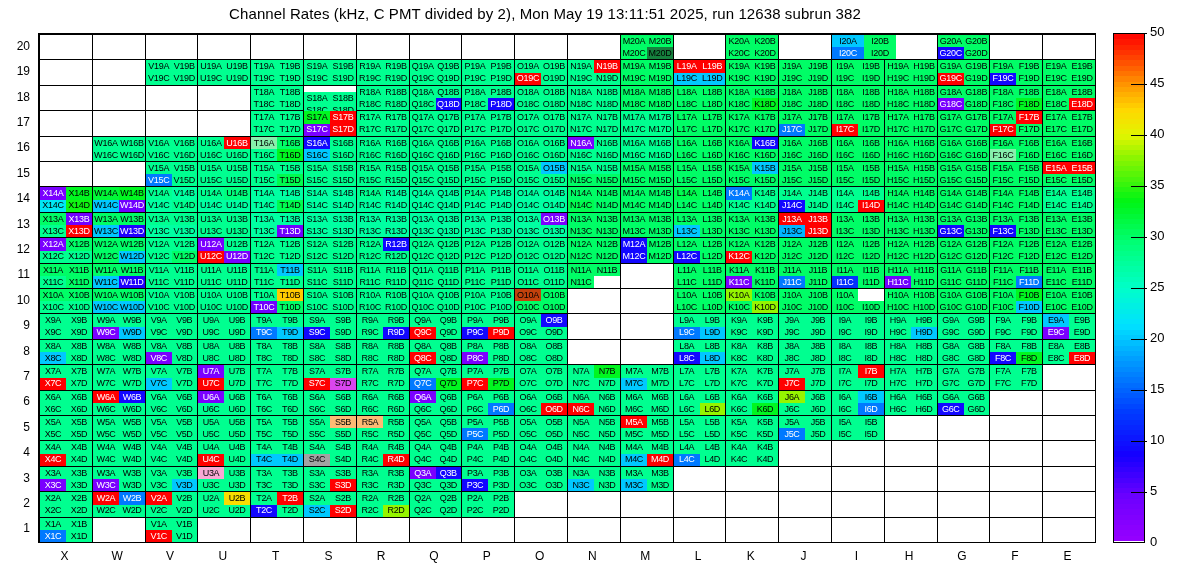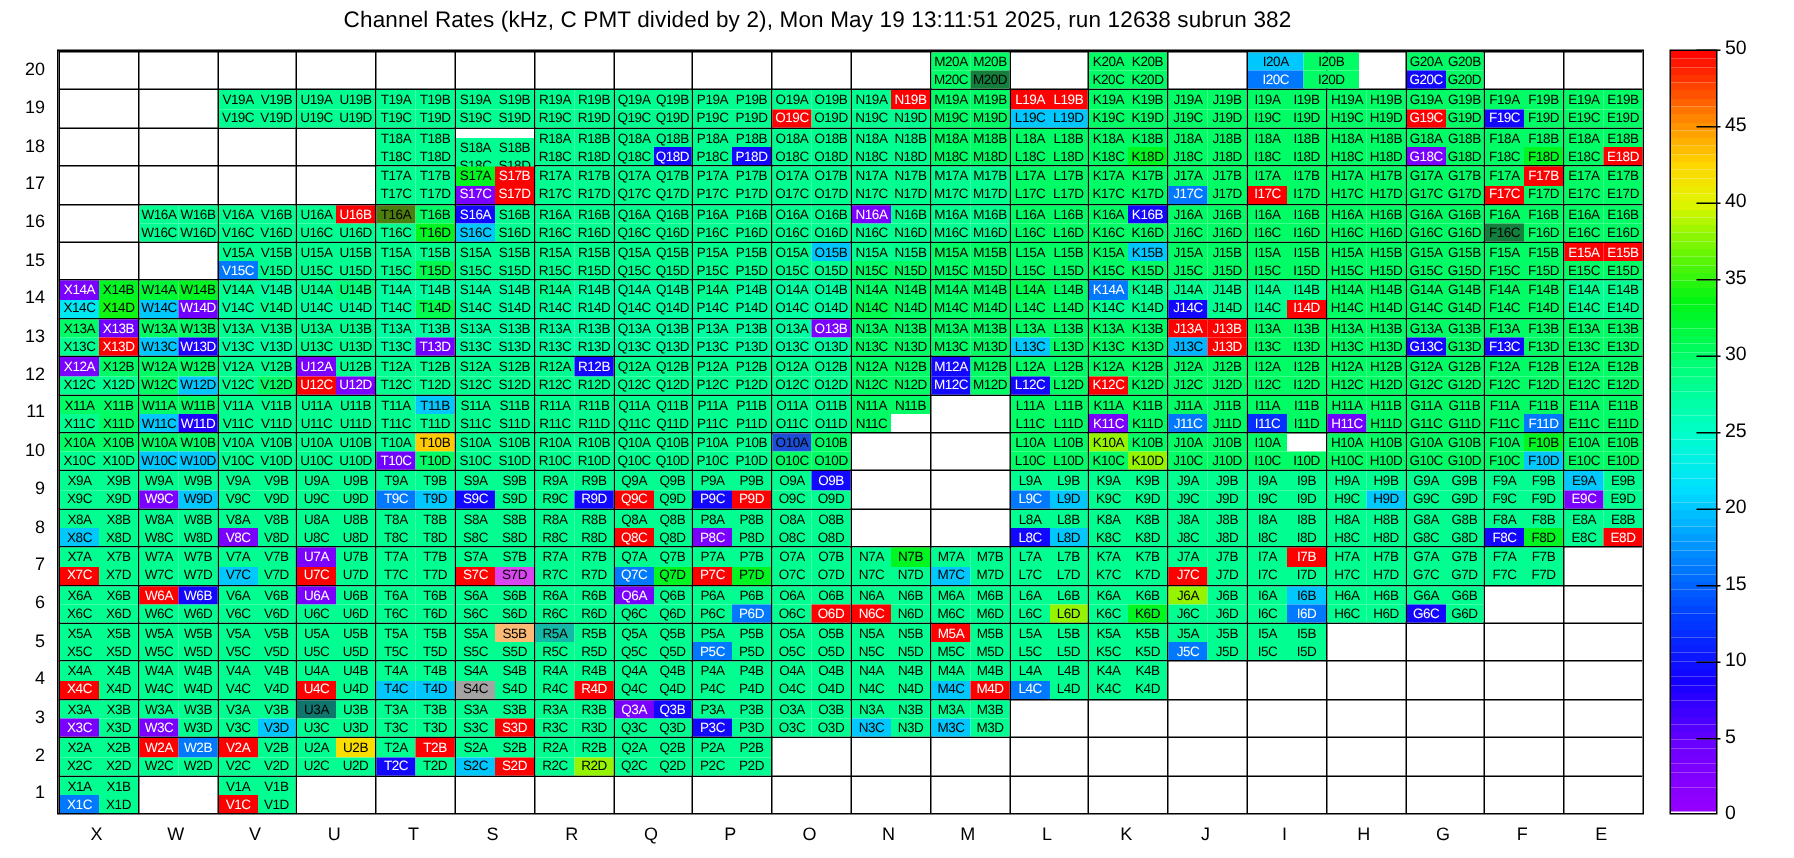--- a/index.html
+++ b/index.html
@@ -88,21 +88,21 @@
         <div class="sub" style="background:rgb(0,253,102);color:#000000">M20B</div>
         <div class="sub" style="background:rgb(0,253,102);color:#000000">M20C</div>
         <div class="sub" style="background:#15803d;color:#000000">M20D</div>
       </div>
       <div class="cellbox" style="left:687px;top:1px;width:52px;height:24px">
         <div class="sub" style="background:rgb(0,253,102);color:#000000">K20A</div>
         <div class="sub" style="background:rgb(0,253,102);color:#000000">K20B</div>
         <div class="sub" style="background:rgb(0,253,102);color:#000000">K20C</div>
         <div class="sub" style="background:rgb(0,253,102);color:#000000">K20D</div>
       </div>
-      <div class="cellbox" style="left:793px;top:1px;width:74px;height:24px">
+      <div class="cellbox" style="left:793px;top:1px;width:64px;height:24px">
         <div class="sub" style="background:rgb(0,200,255);color:#000000">I20A</div>
         <div class="sub" style="background:rgb(0,253,102);color:#000000">I20B</div>
         <div class="sub" style="background:rgb(0,121,255);color:#ffffff">I20C</div>
         <div class="sub" style="background:rgb(0,253,102);color:#000000">I20D</div>
       </div>
       <div class="cellbox" style="left:899px;top:1px;width:51px;height:24px">
         <div class="sub" style="background:rgb(0,253,102);color:#000000">G20A</div>
         <div class="sub" style="background:rgb(0,253,102);color:#000000">G20B</div>
         <div class="sub" style="background:rgb(18,7,255);color:#ffffff">G20C</div>
         <div class="sub" style="background:rgb(0,253,102);color:#000000">G20D</div>
@@ -419,21 +419,21 @@
         <div class="sub" style="background:rgb(0,255,144);color:#000000">V16C</div>
         <div class="sub" style="background:rgb(0,255,144);color:#000000">V16D</div>
       </div>
       <div class="cellbox" style="left:159px;top:103px;width:52px;height:24px">
         <div class="sub" style="background:rgb(0,255,144);color:#000000">U16A</div>
         <div class="sub" style="background:rgb(255,0,0);color:#ffffff">U16B</div>
         <div class="sub" style="background:rgb(0,255,144);color:#000000">U16C</div>
         <div class="sub" style="background:rgb(0,255,144);color:#000000">U16D</div>
       </div>
       <div class="cellbox" style="left:212px;top:103px;width:52px;height:24px">
-        <div class="sub" style="background:#4d7c0f;color:#000000">T16A</div>
+        <div class="sub" style="background:#86efac;color:#000000">T16A</div>
         <div class="sub" style="background:rgb(0,253,102);color:#000000">T16B</div>
         <div class="sub" style="background:rgb(0,255,144);color:#000000">T16C</div>
         <div class="sub" style="background:rgb(0,246,32);color:#000000">T16D</div>
       </div>
       <div class="cellbox" style="left:265px;top:103px;width:52px;height:24px">
         <div class="sub" style="background:rgb(18,7,255);color:#ffffff">S16A</div>
         <div class="sub" style="background:rgb(0,255,144);color:#000000">S16B</div>
         <div class="sub" style="background:rgb(0,200,255);color:#000000">S16C</div>
         <div class="sub" style="background:rgb(0,255,144);color:#000000">S16D</div>
       </div>
@@ -505,21 +505,21 @@
       </div>
       <div class="cellbox" style="left:899px;top:103px;width:51px;height:24px">
         <div class="sub" style="background:rgb(0,253,102);color:#000000">G16A</div>
         <div class="sub" style="background:rgb(0,253,102);color:#000000">G16B</div>
         <div class="sub" style="background:rgb(0,253,102);color:#000000">G16C</div>
         <div class="sub" style="background:rgb(0,253,102);color:#000000">G16D</div>
       </div>
       <div class="cellbox" style="left:951px;top:103px;width:52px;height:24px">
         <div class="sub" style="background:rgb(0,253,102);color:#000000">F16A</div>
         <div class="sub" style="background:rgb(0,253,102);color:#000000">F16B</div>
-        <div class="sub" style="background:#15803d;color:#000000">F16C</div>
+        <div class="sub" style="background:#86efac;color:#000000">F16C</div>
         <div class="sub" style="background:rgb(0,253,102);color:#000000">F16D</div>
       </div>
       <div class="cellbox" style="left:1004px;top:103px;width:52px;height:24px">
         <div class="sub" style="background:rgb(0,253,102);color:#000000">E16A</div>
         <div class="sub" style="background:rgb(0,253,102);color:#000000">E16B</div>
         <div class="sub" style="background:rgb(0,253,102);color:#000000">E16C</div>
         <div class="sub" style="background:rgb(0,253,102);color:#000000">E16D</div>
       </div>
       <div class="cellbox" style="left:107px;top:128px;width:51px;height:24px">
         <div class="sub" style="background:rgb(0,255,144);color:#000000">V15A</div>
@@ -1151,21 +1151,21 @@
         <div class="sub" style="background:rgb(0,255,144);color:#000000">Q10C</div>
         <div class="sub" style="background:rgb(0,255,144);color:#000000">Q10D</div>
       </div>
       <div class="cellbox" style="left:423px;top:255px;width:52px;height:24px">
         <div class="sub" style="background:rgb(0,255,144);color:#000000">P10A</div>
         <div class="sub" style="background:rgb(0,255,144);color:#000000">P10B</div>
         <div class="sub" style="background:rgb(0,255,144);color:#000000">P10C</div>
         <div class="sub" style="background:rgb(0,255,144);color:#000000">P10D</div>
       </div>
       <div class="cellbox" style="left:476px;top:255px;width:52px;height:24px">
-        <div class="sub" style="background:#1d4ed8;color:#000000">O10A</div>
+        <div class="sub" style="background:#c2410c;color:#000000">O10A</div>
         <div class="sub" style="background:rgb(0,253,102);color:#000000">O10B</div>
         <div class="sub" style="background:rgb(0,253,102);color:#000000">O10C</div>
         <div class="sub" style="background:rgb(0,253,102);color:#000000">O10D</div>
       </div>
       <div class="cellbox" style="left:635px;top:255px;width:51px;height:24px">
         <div class="sub" style="background:rgb(0,253,102);color:#000000">L10A</div>
         <div class="sub" style="background:rgb(0,253,102);color:#000000">L10B</div>
         <div class="sub" style="background:rgb(0,253,102);color:#000000">L10C</div>
         <div class="sub" style="background:rgb(0,253,102);color:#000000">L10D</div>
       </div>
@@ -1679,21 +1679,21 @@
         <div class="sub" style="background:rgb(0,255,144);color:#000000">T5C</div>
         <div class="sub" style="background:rgb(0,255,144);color:#000000">T5D</div>
       </div>
       <div class="cellbox" style="left:265px;top:382px;width:52px;height:24px">
         <div class="sub" style="background:rgb(0,255,144);color:#000000">S5A</div>
         <div class="sub" style="background:#fdba74;color:#000000">S5B</div>
         <div class="sub" style="background:rgb(0,255,144);color:#000000">S5C</div>
         <div class="sub" style="background:rgb(0,255,144);color:#000000">S5D</div>
       </div>
       <div class="cellbox" style="left:318px;top:382px;width:52px;height:24px">
-        <div class="sub" style="background:#14b8a6;color:#000000">R5A</div>
+        <div class="sub" style="background:#fdba74;color:#000000">R5A</div>
         <div class="sub" style="background:rgb(0,255,144);color:#000000">R5B</div>
         <div class="sub" style="background:rgb(0,255,144);color:#000000">R5C</div>
         <div class="sub" style="background:rgb(0,255,144);color:#000000">R5D</div>
       </div>
       <div class="cellbox" style="left:371px;top:382px;width:51px;height:24px">
         <div class="sub" style="background:rgb(0,255,144);color:#000000">Q5A</div>
         <div class="sub" style="background:rgb(0,255,144);color:#000000">Q5B</div>
         <div class="sub" style="background:rgb(0,255,144);color:#000000">Q5C</div>
         <div class="sub" style="background:rgb(0,255,144);color:#000000">Q5D</div>
       </div>
@@ -1841,21 +1841,21 @@
         <div class="sub" style="background:rgb(122,0,255);color:#ffffff">W3C</div>
         <div class="sub" style="background:rgb(0,255,144);color:#000000">W3D</div>
       </div>
       <div class="cellbox" style="left:107px;top:433px;width:51px;height:24px">
         <div class="sub" style="background:rgb(0,255,144);color:#000000">V3A</div>
         <div class="sub" style="background:rgb(0,255,144);color:#000000">V3B</div>
         <div class="sub" style="background:rgb(0,255,144);color:#000000">V3C</div>
         <div class="sub" style="background:rgb(0,200,255);color:#000000">V3D</div>
       </div>
       <div class="cellbox" style="left:159px;top:433px;width:52px;height:24px">
-        <div class="sub" style="background:#0f766e;color:#000000">U3A</div>
+        <div class="sub" style="background:#f9a8d4;color:#000000">U3A</div>
         <div class="sub" style="background:rgb(0,255,144);color:#000000">U3B</div>
         <div class="sub" style="background:rgb(0,255,144);color:#000000">U3C</div>
         <div class="sub" style="background:rgb(0,255,144);color:#000000">U3D</div>
       </div>
       <div class="cellbox" style="left:212px;top:433px;width:52px;height:24px">
         <div class="sub" style="background:rgb(0,255,144);color:#000000">T3A</div>
         <div class="sub" style="background:rgb(0,255,144);color:#000000">T3B</div>
         <div class="sub" style="background:rgb(0,255,144);color:#000000">T3C</div>
         <div class="sub" style="background:rgb(0,255,144);color:#000000">T3D</div>
       </div>

